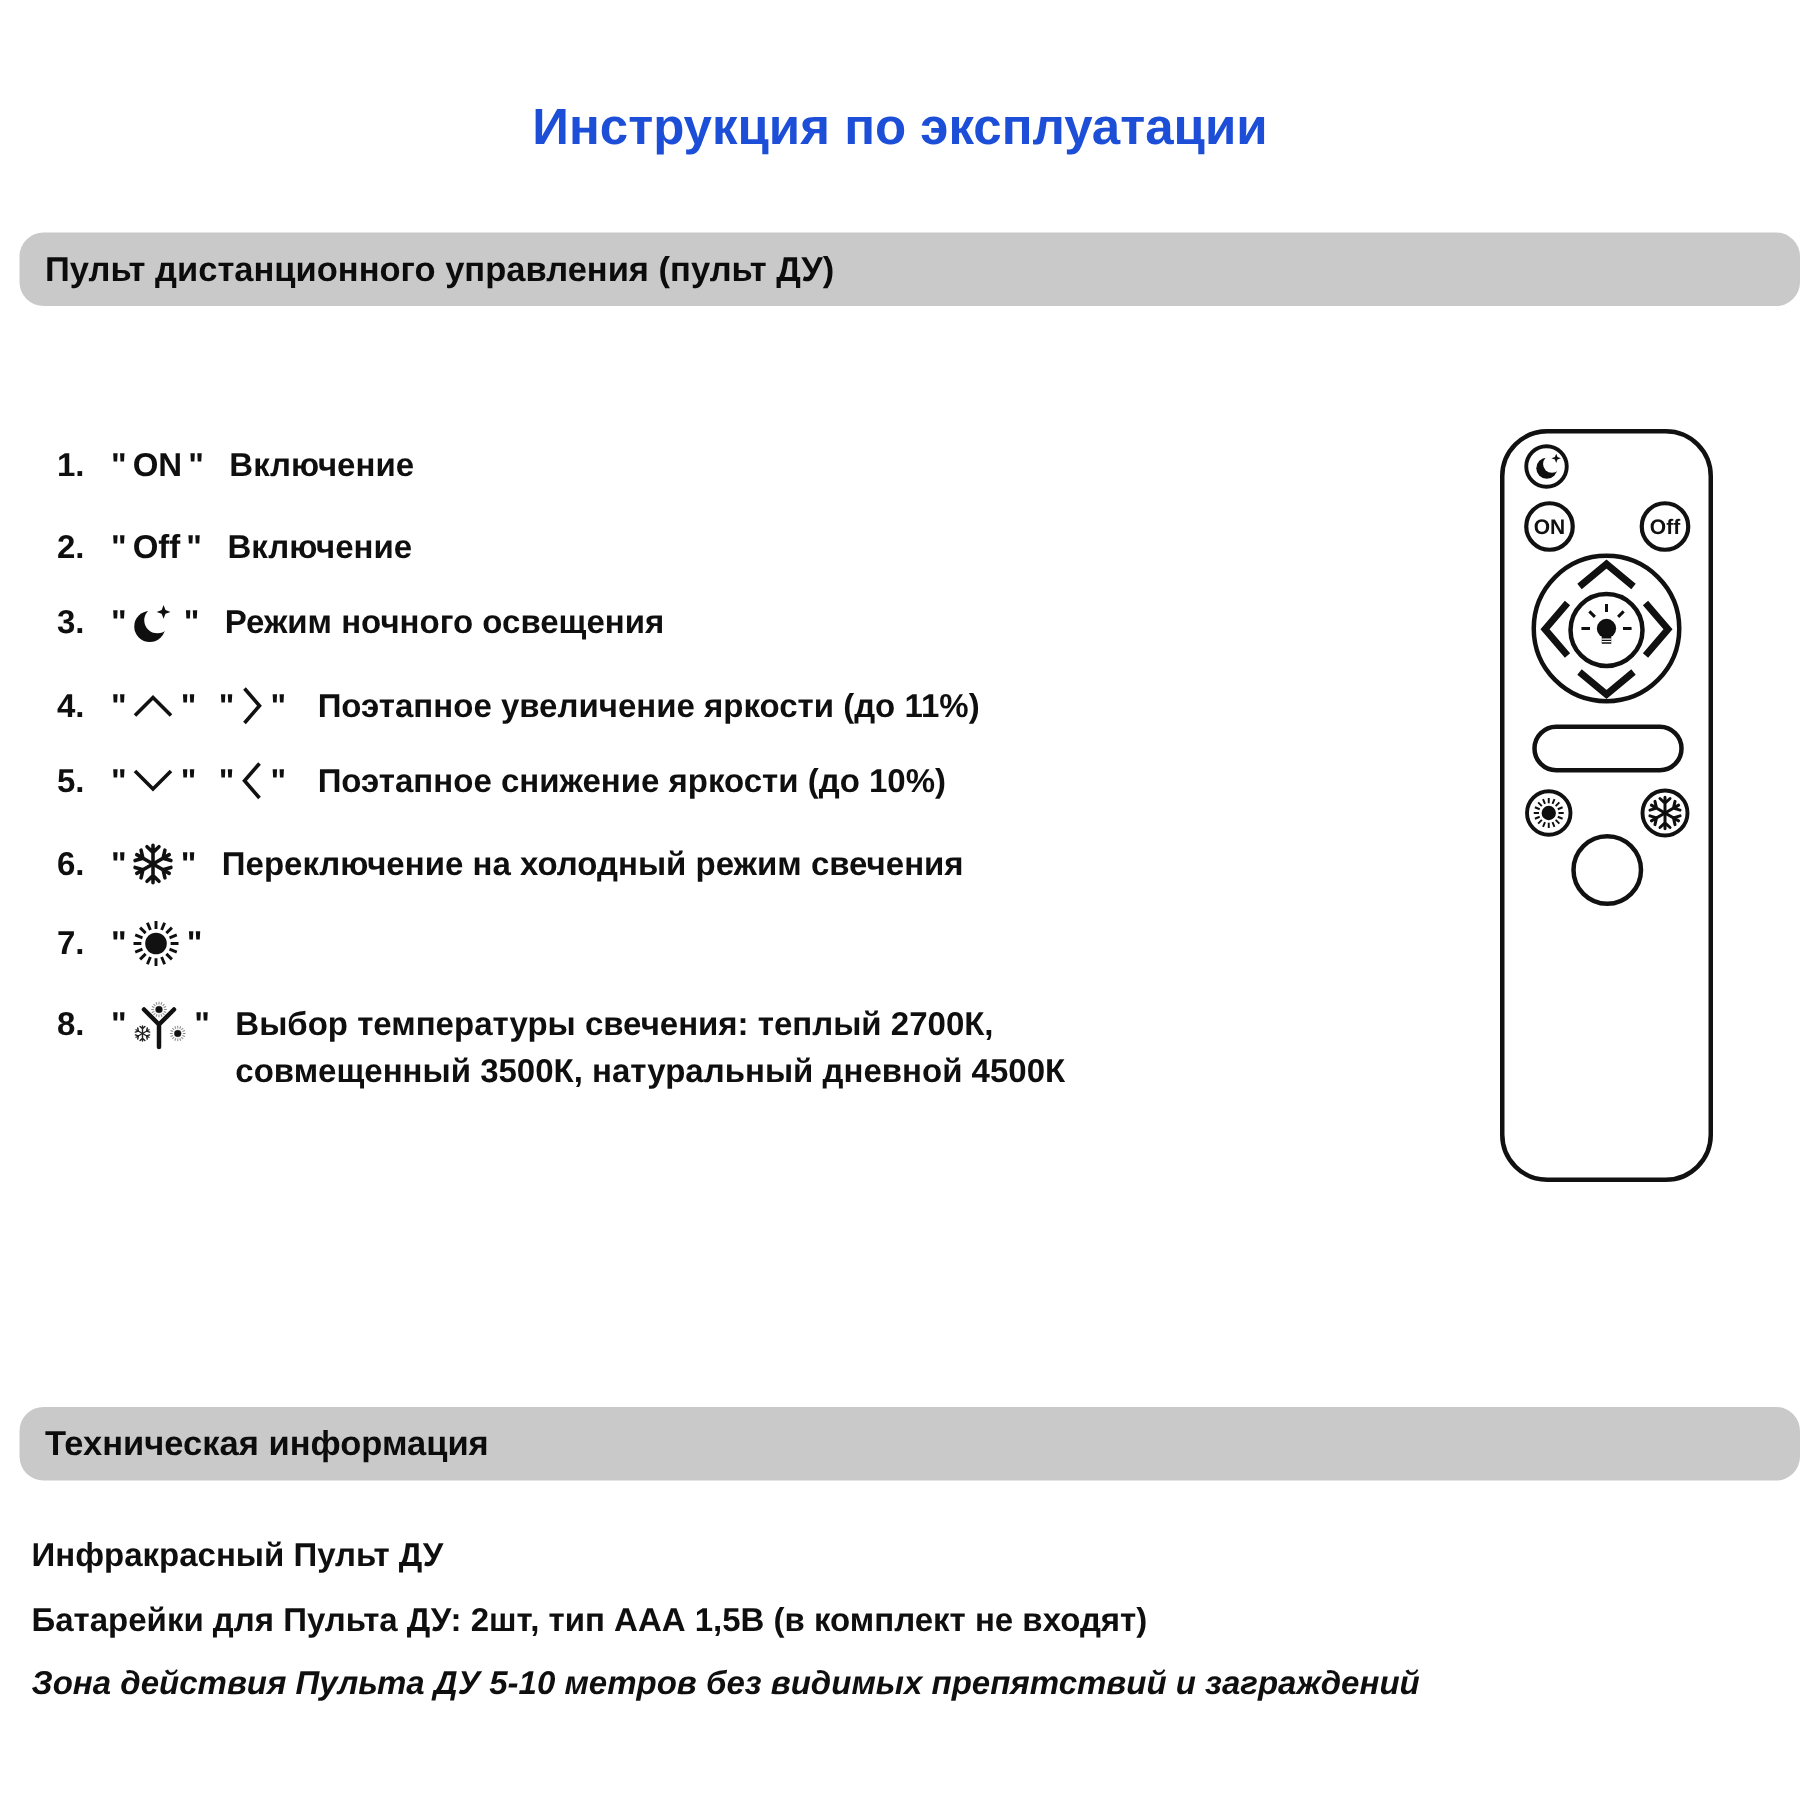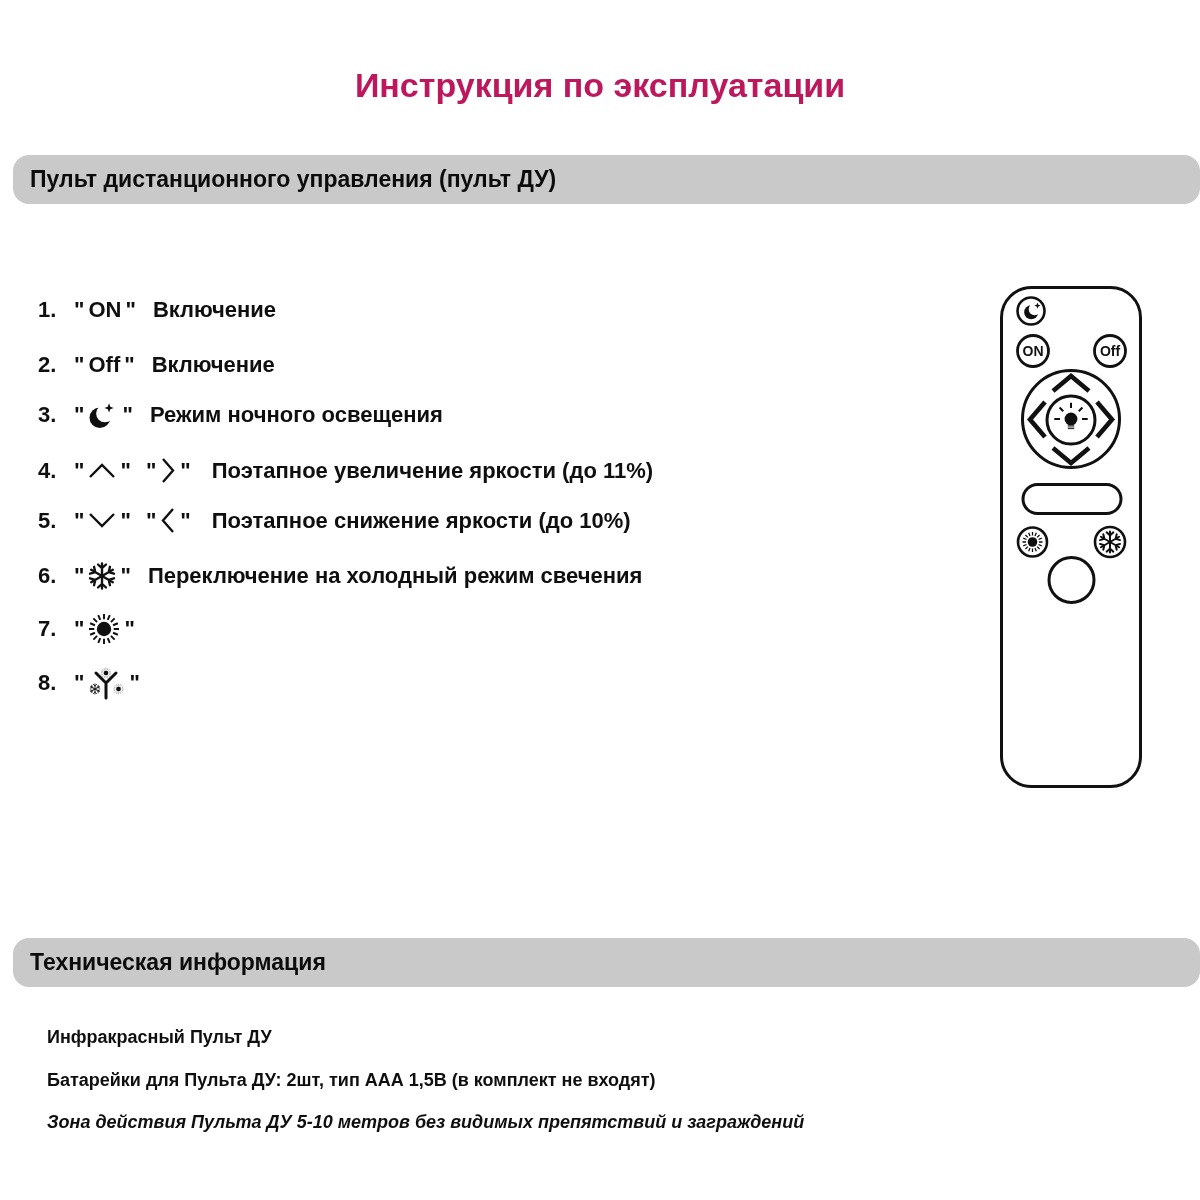--- a/index.html
+++ b/index.html
@@ -4,21 +4,21 @@
 <style>
   html,body { margin:0; padding:0; }
   body {
     width:1200px; height:1200px; position:relative;
     background:#ffffff; color:#0f0f0f;
     font-family:"Liberation Sans", sans-serif;
     overflow:hidden;
   }
   .title {
     position:absolute; top:66px; left:0; width:1200px; margin:0;
-    text-align:center; font-size:34px; font-weight:bold; color:#be185d;
+    text-align:center; font-size:34px; font-weight:bold; color:#1d4ed8;
   }
   .bar {
     position:absolute; left:13px; width:1187px; height:49px;
     background:#c9c9c9; box-sizing:border-box;
     display:flex; align-items:center; padding-left:17px;
     font-size:23px; font-weight:bold; color:#0c0c0c;border-radius:16px;
   }
   .bar1 { top:155px; }
   .bar2 { top:938px; }
   .li {
@@ -28,21 +28,21 @@
   .li .num { width:32px; flex:0 0 auto; }
   .li .q { padding:0 4px; flex:0 0 auto; }
   .li .icon { display:block; flex:0 0 auto; }
   .li .desc { margin-left:13px; }
   .li .desc-wide { margin-left:17px; }
   .li .grp-gap { width:7px; flex:0 0 auto; }
   .li8 { align-items:flex-start; }
   .li8 .num, .li8 .q { line-height:31px; }
   .li8 .desc2 { margin-left:13px; line-height:31px; white-space:normal; }
   .tech {
-    position:absolute; left:47px; font-size:18px; font-weight:bold;
+    position:absolute; left:21px; font-size:22px; font-weight:bold;
     line-height:26px; white-space:nowrap;
   }
   .tech1 { top:1024px; } .tech2 { top:1067px; } .tech3 { top:1109px;font-style:italic; }
   .remote-wrap { position:absolute; left:993px; top:280px; }
   svg text { font-family:"Liberation Sans", sans-serif; }
   .hidden-defs { position:absolute; width:0; height:0; }
 </style>
 </head>
 <body>
 
@@ -188,20 +188,24 @@
       <circle cx="18" cy="6" r="2.2" fill="#111"></circle>
       <g transform="translate(7,22) scale(0.5)" style="color:#222">
           <use href="#flake"></use>
         </g>
       <g transform="translate(30.5,22) scale(0.52)" style="color:#8a8a8a">
           <use href="#sun16"></use>
         </g>
       <circle cx="30.5" cy="22" r="2.2" fill="#111"></circle>
     </svg>
     <span class="q">"</span>
+    <span class="desc2">
+      <span>Выбор температуры свечения: теплый 2700К,</span><br>
+      <span>совмещенный 3500К, натуральный дневной 4500К</span>
+    </span>
   </div>
 
   <div class="remote-wrap">
     <svg width="156" height="515" viewBox="0 0 156 515">
       <rect x="8.5" y="7.5" width="139" height="499" rx="30" fill="#fff" stroke="#111" stroke-width="3"></rect>
 
       <g>
         <circle cx="38" cy="31" r="13.5" fill="#fff" stroke="#111" stroke-width="2.6"></circle>
         <g transform="translate(39,31) scale(0.78)" style="color:#0f0f0f">
             <use href="#moonstar"></use>

